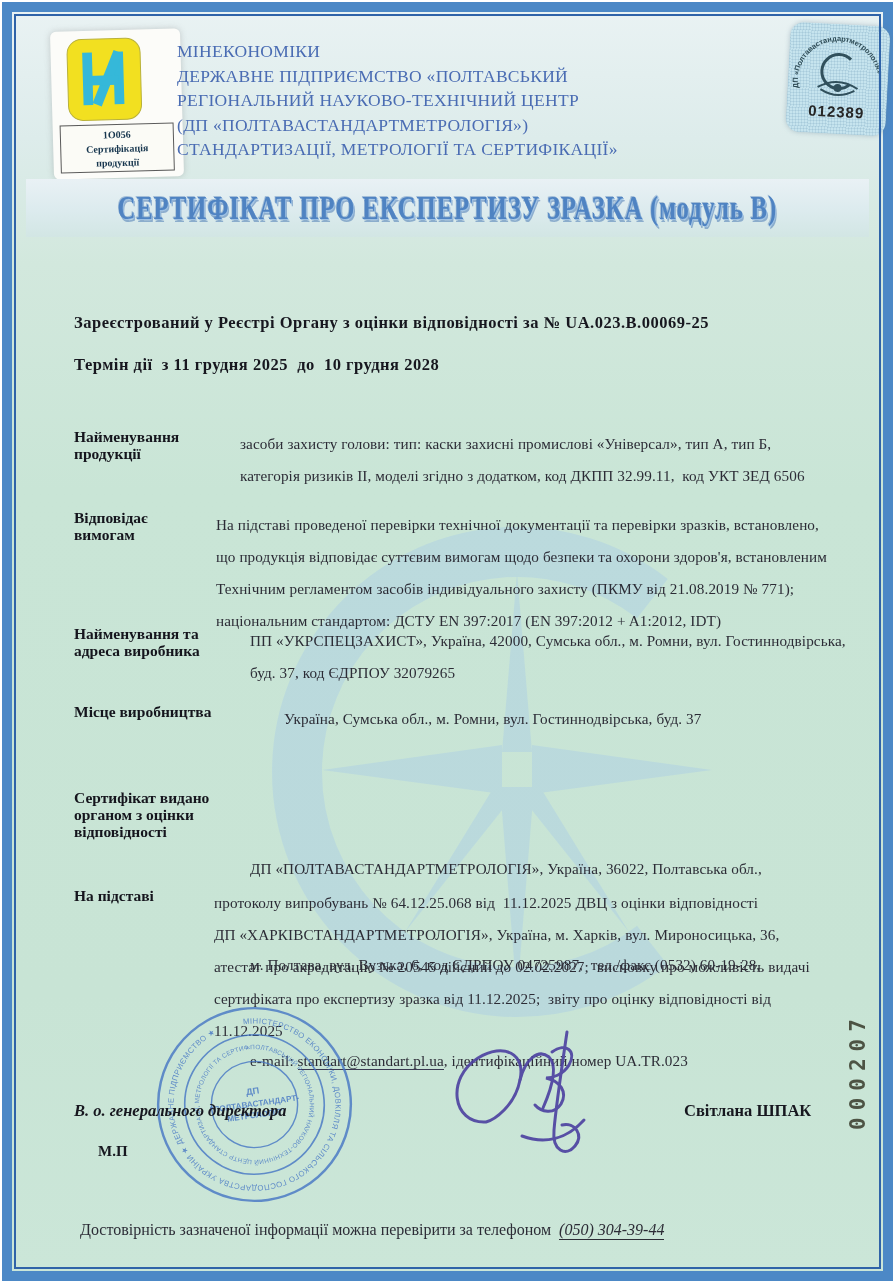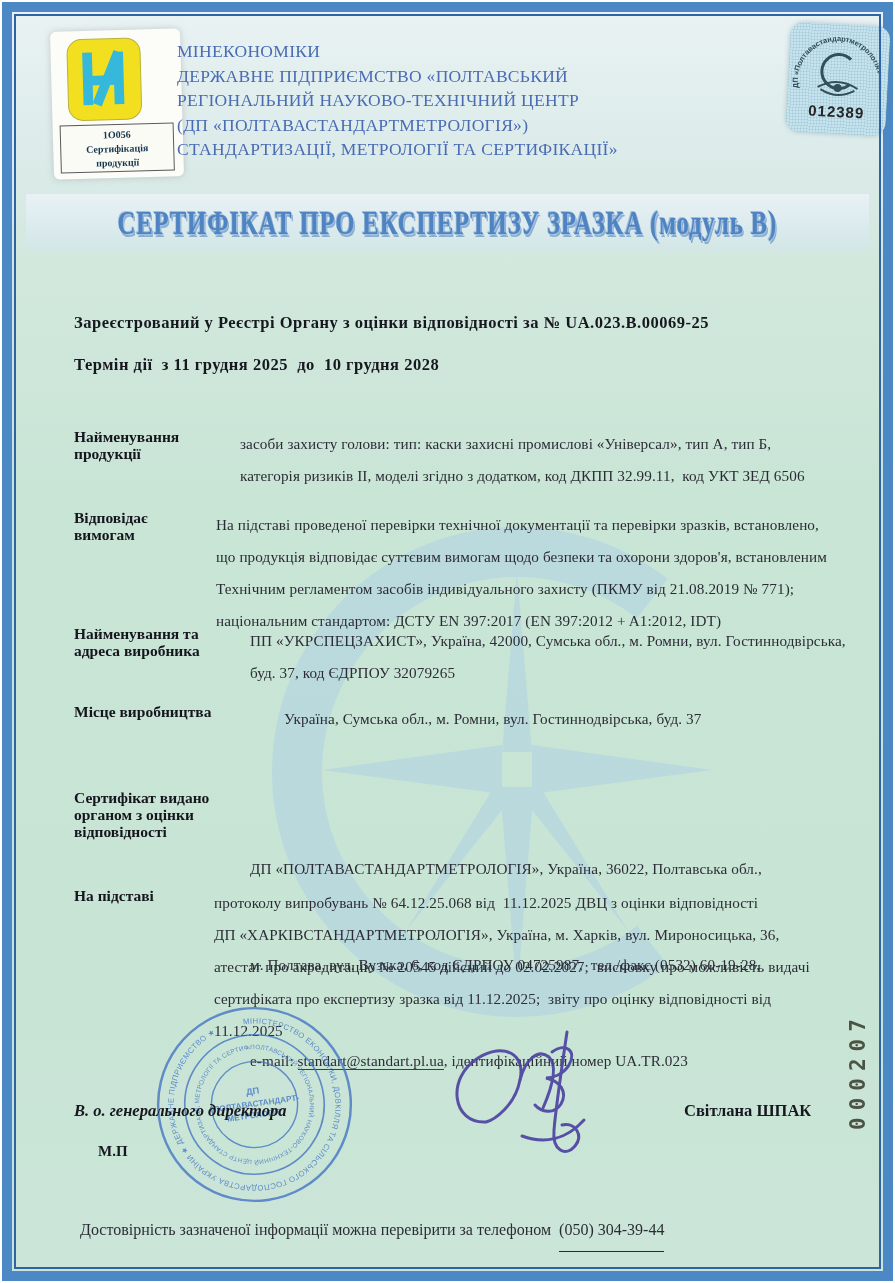--- a/index.html
+++ b/index.html
@@ -11,21 +11,21 @@
   .cert::after{content:"";position:absolute;left:2px;top:2px;right:2px;bottom:2px;
         border:2px solid #2f63a8;pointer-events:none;}
   .abs{position:absolute;}
 
   
   .org-block{left:165px;top:27px;width:590px;color:#4a6cb3;
              font-size:17.5px;line-height:24.5px;letter-spacing:.3px;font-weight:500;font-family:Liberation Serif, serif;}
   
   .banner{left:14px;top:167px;right:14px;height:58px;
           background:linear-gradient(180deg,#e9f1f5 0%,#dcebee 55%,#d2e6e4 100%);
-          display:flex;align-items:center;justify-content:center;margin-top:15px;}
+          display:flex;align-items:center;justify-content:center;}
   .cert-title{font-weight:bold;font-size:31px;white-space:nowrap;color:#4f83c2;
           transform:scale(.80,1.06);letter-spacing:1px;
           text-shadow:1px 1px 0 #9cc0e4,2px 3px 0 rgba(47,99,168,.45),-1px -1px 0 rgba(47,99,168,.35);}
   .bold-line{font-weight:bold;font-size:16.5px;letter-spacing:.5px;color:#17171f;white-space:pre-wrap;}
   .reg{left:62px;top:301px;width:790px;}
   .valid{left:62px;top:343px;width:700px;}
 
   .sec{left:62px;width:790px;display:flex;align-items:flex-start;}
   .sec-label{width:140px;flex:0 0 140px;font-weight:bold;font-size:15.5px;line-height:17px;
              color:#15151d;white-space:pre-wrap;}
@@ -52,21 +52,21 @@
   .pos-title{left:62px;top:1089px;font-weight:bold;font-size:16.5px;color:#17171f;z-index:5;font-style:italic;}
   .mp{left:86px;top:1131px;font-weight:bold;font-size:15px;color:#17171f;z-index:5;}
   .signer{left:672px;top:1089px;font-weight:bold;font-size:16.5px;color:#17171f;z-index:5;}
 
   .stamp-wrap{left:140px;top:990px;width:205px;height:205px;z-index:3;transform:rotate(-8deg);opacity:.92;}
   .sig-wrap{left:412px;top:1012px;width:185px;height:150px;z-index:4;}
   .wm{left:245px;top:500px;width:520px;height:520px;z-index:0;}
   .content{z-index:2;}
 
   .footer{left:68px;top:1209px;font-size:16px;color:#2c2c36;white-space:pre-wrap;z-index:5;}
-  .footer .phone{font-weight:500;border-bottom:1.6px solid #2c2c36;padding-bottom:13px;}
+  .footer .phone{font-weight:500;border-bottom:1.6px solid #2c2c36;padding-bottom:1px;font-style:italic;}
 
   .serial{left:834px;top:1088px;width:30px;height:195px;z-index:5;}
   .serial span{display:block;transform:rotate(-90deg) translateX(-100%);transform-origin:top left;
                white-space:nowrap;font-family:"DejaVu Sans Mono",monospace;font-weight:bold;
                font-size:21px;letter-spacing:7px;color:#3c4030;opacity:.88;}
 </style>
 </head>
 <body>
 
 <div class="page">

